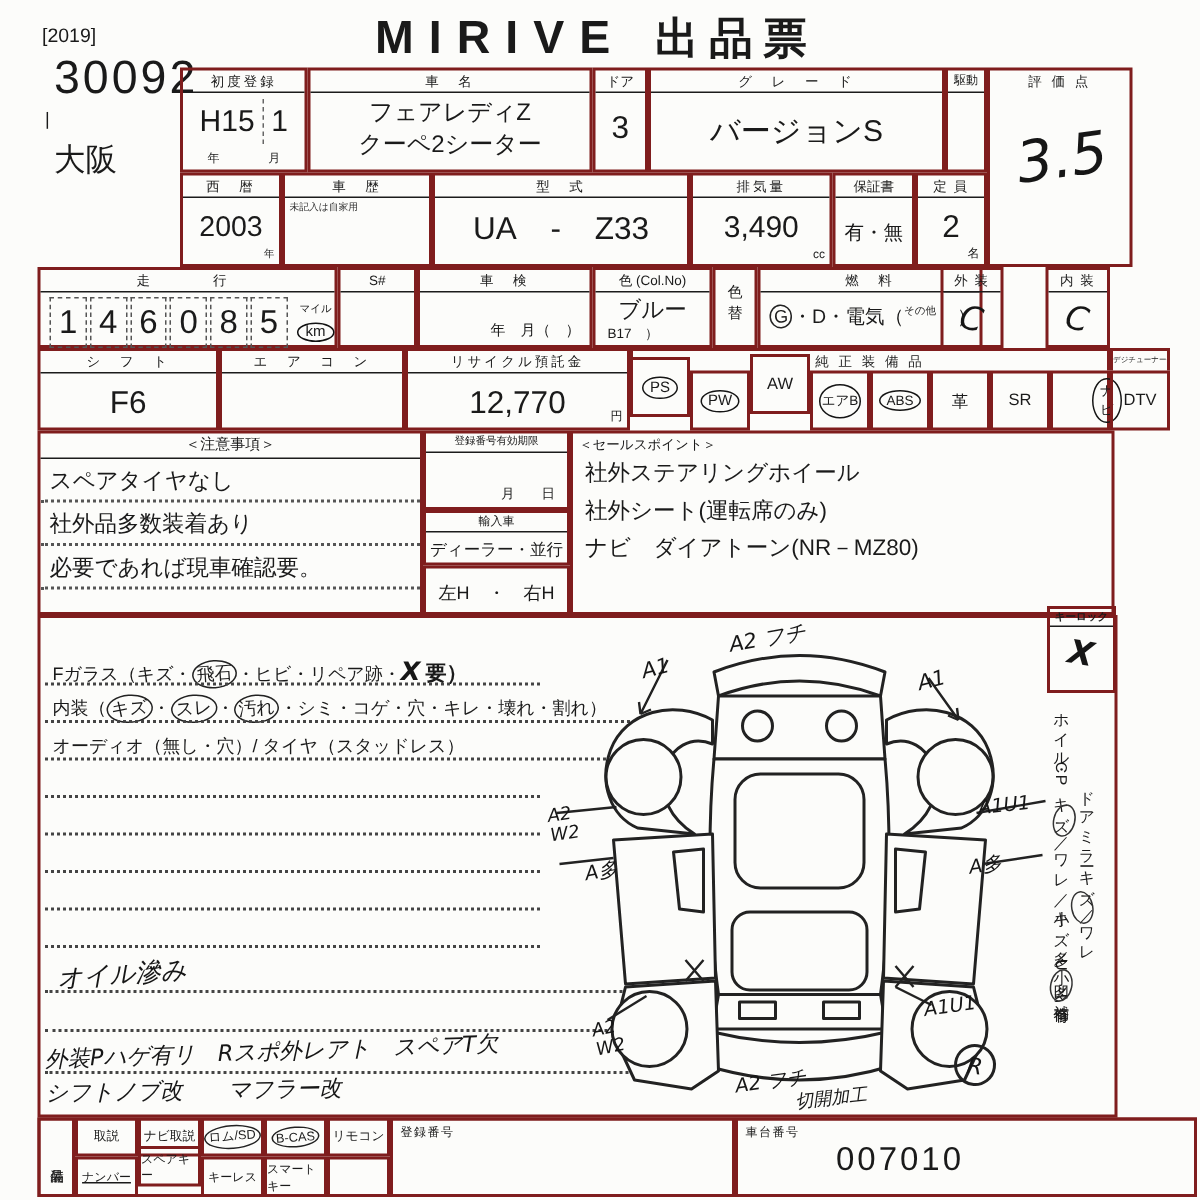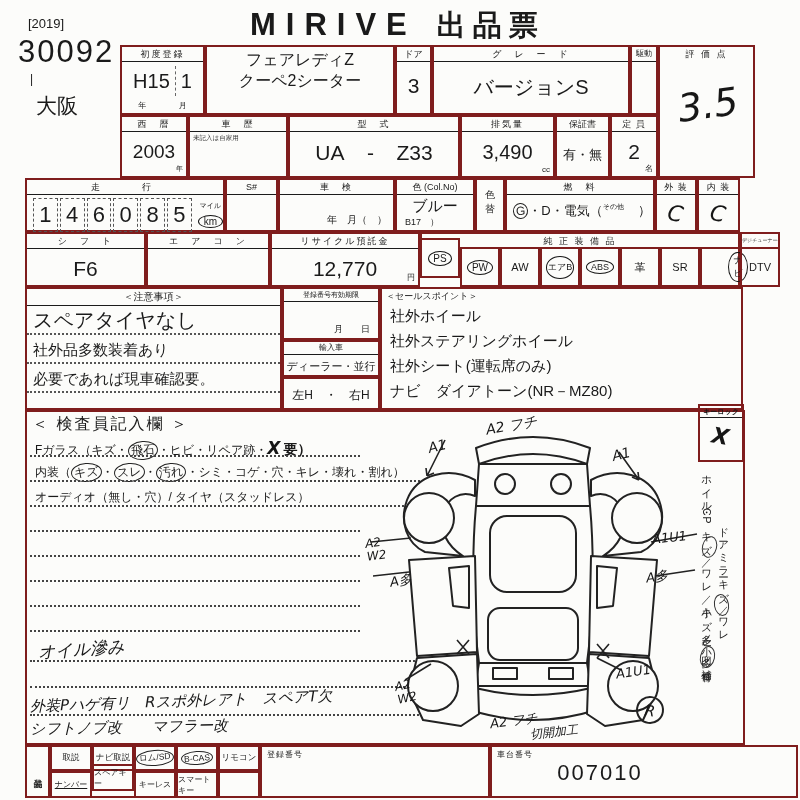--- a/index.html
+++ b/index.html
@@ -19,21 +19,21 @@
   .digit{width:25px;height:32px;border:1.5px dashed #555;font-size:22px;line-height:32px;text-align:center;margin-right:2px;}
   .tiny{font-size:7px;}
   svg{display:block;}
 </style>
 </head>
 <body>
 
 <div id="sheet">
 
   <div class="abs" style="left:28px;top:16px;font-size:13px;">[2019]</div>
-  <div class="abs" style="left:18px;top:34px;font-size:31px;letter-spacing:2px;">30092</div>
+  <div class="abs" style="left:36px;top:34px;font-size:31px;letter-spacing:2px;">30092</div>
   <div class="abs" style="left:30px;top:72px;font-size:12px;">|</div>
   <div class="abs" style="left:36px;top:92px;font-size:21px;">大阪</div>
 
   <div class="abs" style="left:250px;top:6px;display:flex;gap:20px;align-items:baseline;">
     <span style="font-size:31px;font-weight:900;letter-spacing:10px;">MIRIVE</span>
     <span style="font-size:29px;font-weight:900;letter-spacing:7px;">出品票</span>
   </div>
 
   <div class="cell" style="left:120px;top:45px;width:85px;height:70px;">
     <div class="hdr">初度登録</div>
@@ -42,20 +42,21 @@
       <span style="border-left:1.5px dashed #666;height:30px;margin:0 5px;"></span>
       <span>1</span>
     </div>
     <div style="display:flex;justify-content:space-around;font-size:8px;">
       <span>年</span>
       <span>月</span>
     </div>
   </div>
 
   <div class="cell" style="left:205px;top:45px;width:190px;height:70px;">
+    <div class="hdr">車　名</div>
     <div class="val" style="font-size:16px;padding-top:3px;">フェアレディZ</div>
     <div class="val" style="font-size:16px;">クーペ2シーター</div>
   </div>
 
   <div class="cell" style="left:395px;top:45px;width:37px;height:70px;">
     <div class="hdr" style="letter-spacing:0;font-family:Liberation Serif, serif;">ドア</div>
     <div class="val" style="font-size:21px;padding-top:12px;">3</div>
   </div>
 
   <div class="cell" style="left:432px;top:45px;width:198px;height:70px;">
@@ -145,21 +146,21 @@
     <div class="val" style="font-size:10px;">替</div>
   </div>
 
   <div class="cell" style="left:505px;top:178px;width:150px;height:54px;">
     <div class="hdr">燃　料</div>
     <div style="padding:7px 0 0 6px;font-size:13px;white-space:nowrap;">
       <span class="hcirc" style="border-width:1.8px;font-size:12px;">G</span><span>・D・電気（</span><span class="tiny" style="vertical-align:6px;">その他</span><span style="margin-left:14px;">）</span>
     </div>
   </div>
 
-  <div class="cell" style="left:655px;top:178px;width:42px;height:54px;">
+  <div class="cell" style="left:627px;top:178px;width:42px;height:54px;">
     <div class="hdr" style="letter-spacing:1px;">外 装</div>
     <div class="val hand" style="font-size:22px;transform:rotate(12deg);padding-top:6px;">C</div>
   </div>
 
   <div class="cell" style="left:697px;top:178px;width:43px;height:54px;">
     <div class="hdr" style="letter-spacing:1px;">内 装</div>
     <div class="val hand" style="font-size:22px;transform:rotate(12deg);padding-top:6px;">C</div>
   </div>
 
   <div class="cell" style="left:25px;top:232px;width:121px;height:55px;">
@@ -183,21 +184,21 @@
   <div class="cell" style="left:740px;top:232px;width:40px;height:15px;border-bottom:none;">
     <div style="font-size:5px;text-align:center;line-height:13px;white-space:nowrap;overflow:hidden;">デジチューナー付</div>
   </div>
 
   <div class="cell" style="left:420px;top:238px;width:40px;height:40px;display:flex;align-items:center;justify-content:center;">
     <span class="circ" style="font-size:10px;">PS</span>
   </div>
   <div class="cell" style="left:460px;top:247px;width:40px;height:40px;display:flex;align-items:center;justify-content:center;">
     <span class="circ" style="font-size:10px;">PW</span>
   </div>
-  <div class="cell" style="left:500px;top:247px;width:40px;height:40px;display:flex;align-items:center;justify-content:center;text-align:right;">
+  <div class="cell" style="left:500px;top:236px;width:40px;height:40px;display:flex;align-items:center;justify-content:center;text-align:right;">
     <span style="font-size:11px;">AW</span>
   </div>
   <div class="cell" style="left:540px;top:247px;width:40px;height:40px;display:flex;align-items:center;justify-content:center;">
     <span class="circ" style="font-size:9px;padding:4px 1px;">エアB</span>
   </div>
   <div class="cell" style="left:580px;top:247px;width:40px;height:40px;display:flex;align-items:center;justify-content:center;">
     <span class="circ" style="font-size:9px;">ABS</span>
   </div>
   <div class="cell" style="left:620px;top:247px;width:40px;height:40px;display:flex;align-items:center;justify-content:center;">
     <span style="font-size:11px;">革</span>
@@ -207,48 +208,46 @@
   </div>
   <div class="cell" style="left:700px;top:247px;width:40px;height:40px;display:flex;align-items:center;justify-content:center;">
     <span class="circ" style="font-size:9px;margin-left:36px;">ナビ</span>
   </div>
   <div class="cell" style="left:740px;top:247px;width:40px;height:40px;display:flex;align-items:center;justify-content:center;">
     <span style="font-size:11px;">DTV</span>
   </div>
 
   <div class="cell" style="left:25px;top:287px;width:257px;height:123px;">
     <div style="font-size:10px;text-align:center;border-bottom:1px solid #1b1b1b;line-height:16px;">＜注意事項＞</div>
-    <div style="font-size:20px;padding:2px 6px 0;border-bottom:2px dotted #555;line-height:25px;">スペアタイヤなし</div>
+    <div style="font-size:15px;padding:2px 6px 0;border-bottom:2px dotted #555;line-height:25px;">スペアタイヤなし</div>
     <div style="font-size:15px;padding:2px 6px 0;border-bottom:2px dotted #555;line-height:25px;">社外品多数装着あり</div>
     <div style="font-size:15px;padding:2px 6px 0;border-bottom:2px dotted #555;line-height:25px;">必要であれば現車確認要。</div>
   </div>
 
   <div class="cell" style="left:282px;top:287px;width:98px;height:53px;">
     <div style="font-size:7px;text-align:center;border-bottom:1px solid #1b1b1b;line-height:12px;white-space:nowrap;overflow:hidden;">登録番号有効期限</div>
     <div class="abs" style="bottom:2px;right:8px;font-size:9px;">月　　日</div>
   </div>
   <div class="cell" style="left:282px;top:340px;width:98px;height:37px;">
     <div style="font-size:8px;text-align:center;border-bottom:1px solid #1b1b1b;line-height:12px;">輸入車</div>
     <div class="val" style="font-size:11px;padding-top:4px;">ディーラー・並行</div>
   </div>
   <div class="cell" style="left:282px;top:377px;width:98px;height:33px;">
     <div class="val" style="font-size:12px;padding-top:8px;">左H　・　右H</div>
   </div>
 
   <div class="cell" style="left:380px;top:287px;width:363px;height:123px;">
     <div style="font-size:9px;padding:1px 0 0 4px;">＜セールスポイント＞</div>
-    <div style="font-size:15px;padding-left:8px;line-height:25px;">社外ホイール</div>
     <div style="font-size:15px;padding-left:8px;line-height:25px;">社外ステアリングホイール</div>
     <div style="font-size:15px;padding-left:8px;line-height:25px;">社外シート(運転席のみ)</div>
     <div style="font-size:15px;padding-left:8px;line-height:25px;">ナビ　ダイアトーン(NR－MZ80)</div>
   </div>
 
   <div class="cell" style="left:25px;top:410px;width:720px;height:335px;"></div>
 
-  <div class="abs" style="left:32px;top:414px;font-size:16px;letter-spacing:2px;">＜ 検査員記入欄 ＞</div>
 
   <div class="abs" style="left:35px;top:438px;font-size:12px;white-space:nowrap;">
     <span>Fガラス（キズ・</span><span class="hcirc">飛石</span><span>・ヒビ・リペア跡・</span><span class="hand" style="font-size:17px;font-weight:bold;">X</span> <span style="font-size:14px;font-weight:bold;">要）</span>
   </div>
 
   <div class="abs" style="left:35px;top:463px;font-size:12px;white-space:nowrap;">
     <span>内装（</span><span class="hcirc">キズ</span><span>・</span><span class="hcirc">スレ</span><span>・</span><span class="hcirc">汚れ</span><span>・シミ・コゲ・穴・キレ・壊れ・割れ）</span>
   </div>
 
   <div class="abs" style="left:35px;top:489px;font-size:12px;white-space:nowrap;">オーディオ（無し・穴）/ タイヤ（スタッドレス）</div>

